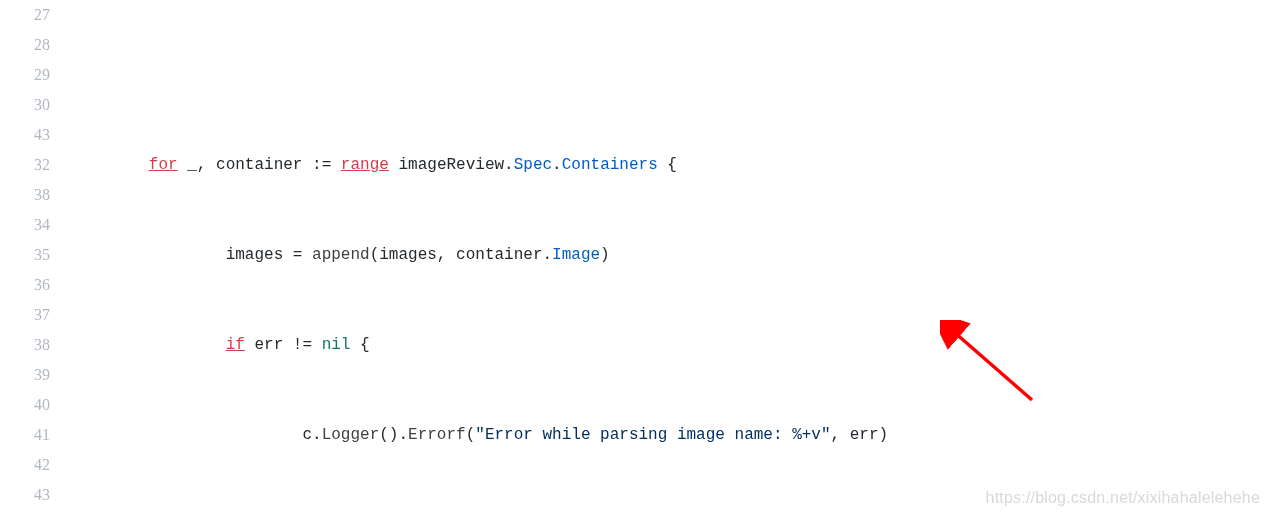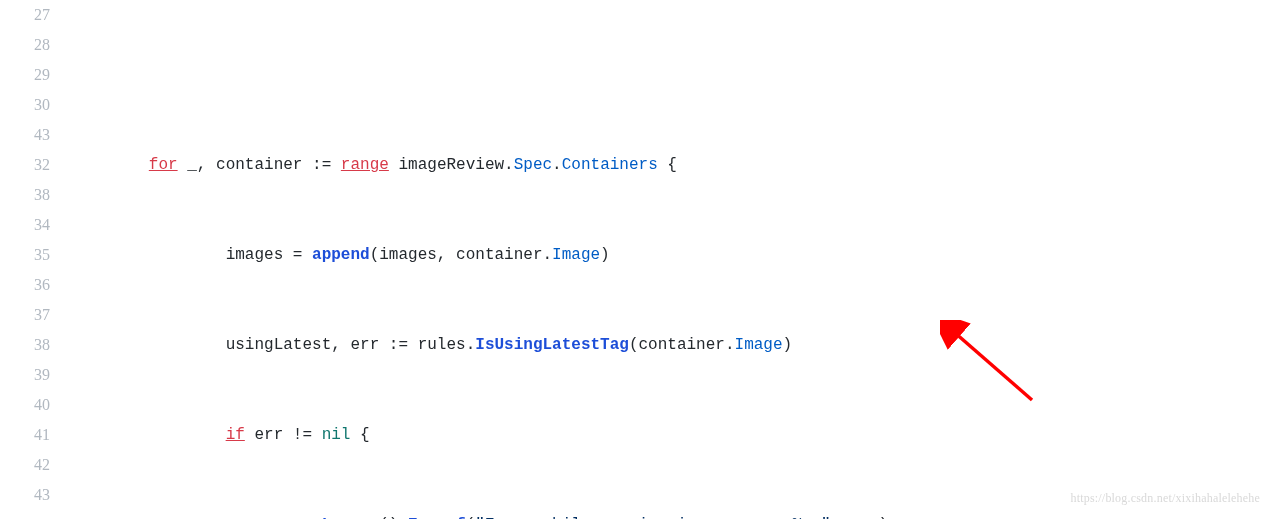--- a/index.html
+++ b/index.html
@@ -31,32 +31,32 @@
     height: 30px;
     font-family: Liberation Serif, serif;
   }
   .code {
     white-space: pre;
   }
   .code .line {
     height: 30px;
   }
   .kw   { color: #d73a49; text-decoration: underline; }
-  .fn   { color: #1d4ed8; font-weight: bold; }
+  .fn   { color: #404040; }
   .prop { color: #005cc5; }
   .num  { color: #0f766e; }
   .str  { color: #032f62; }
   .def  { color: #24292e; text-align: right; }
   .watermark {
     position: absolute;
     right: 12px;
     bottom: 6px;
     color: #d9d9d9;
-    font-family: Liberation Serif, serif;
-    font-size: 12px;
+    font-family: Liberation Sans, sans-serif;
+    font-size: 16px;
     letter-spacing: 0.2px;
     pointer-events: none;
   }
   .arrow {
     position: absolute;
     pointer-events: none;
   }
 </style>
 </head>
 <body>
@@ -78,21 +78,20 @@
       <div>39</div>
       <div>40</div>
       <div>41</div>
       <div>42</div>
       <div>43</div>
     </div>
   <div class="code">
     <div class="line"></div>
     <div class="line"><span class="def">        </span><span class="kw">for</span><span class="def"> _, container </span><span class="def">:=</span><span class="def"> </span><span class="kw">range</span><span class="def"> imageReview.</span><span class="prop">Spec</span><span class="def">.</span><span class="prop">Containers</span><span class="def"> {</span></div>
     <div class="line"><span class="def">                images = </span><span class="fn">append</span><span class="def">(images, container.</span><span class="prop">Image</span><span class="def">)</span></div>
-    <div class="line"><span class="def">                usingLatest, err </span><span class="def">:=</span><span class="def"> rules.</span><span class="fn">IsUsingLatestTag</span><span class="def">(container.</span><span class="prop">Image</span><span class="def">)</span></div>
     <div class="line"><span class="def">                </span><span class="kw">if</span><span class="def"> err != </span><span class="num">nil</span><span class="def"> {</span></div>
     <div class="line"><span class="def">                        c.</span><span class="fn">Logger</span><span class="def">().</span><span class="fn">Errorf</span><span class="def">(</span><span class="str">"Error while parsing image name: %+v"</span><span class="def">, err)</span></div>
     
     
     
     
     
     
     
     

